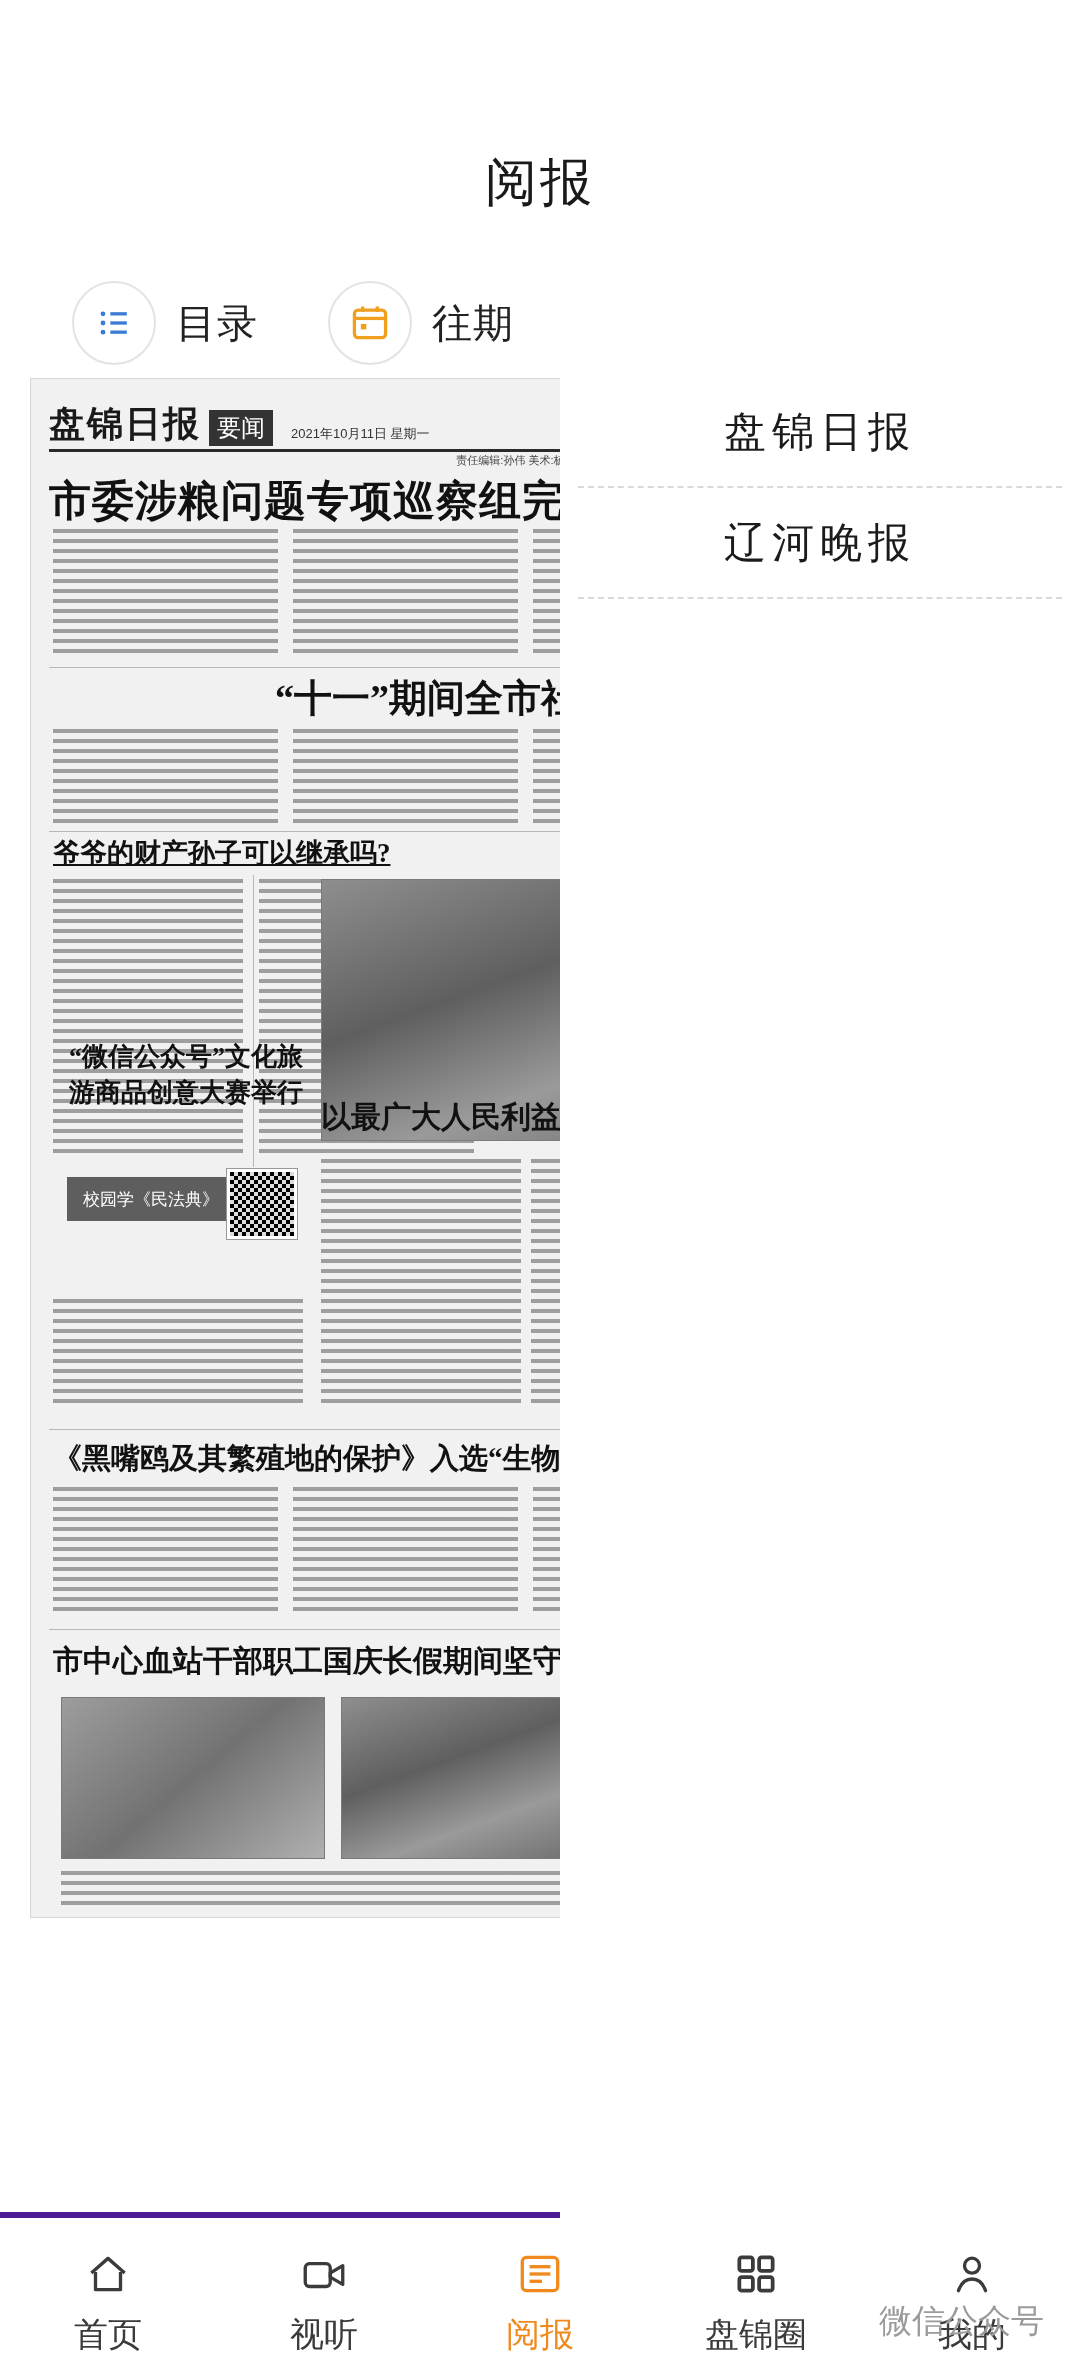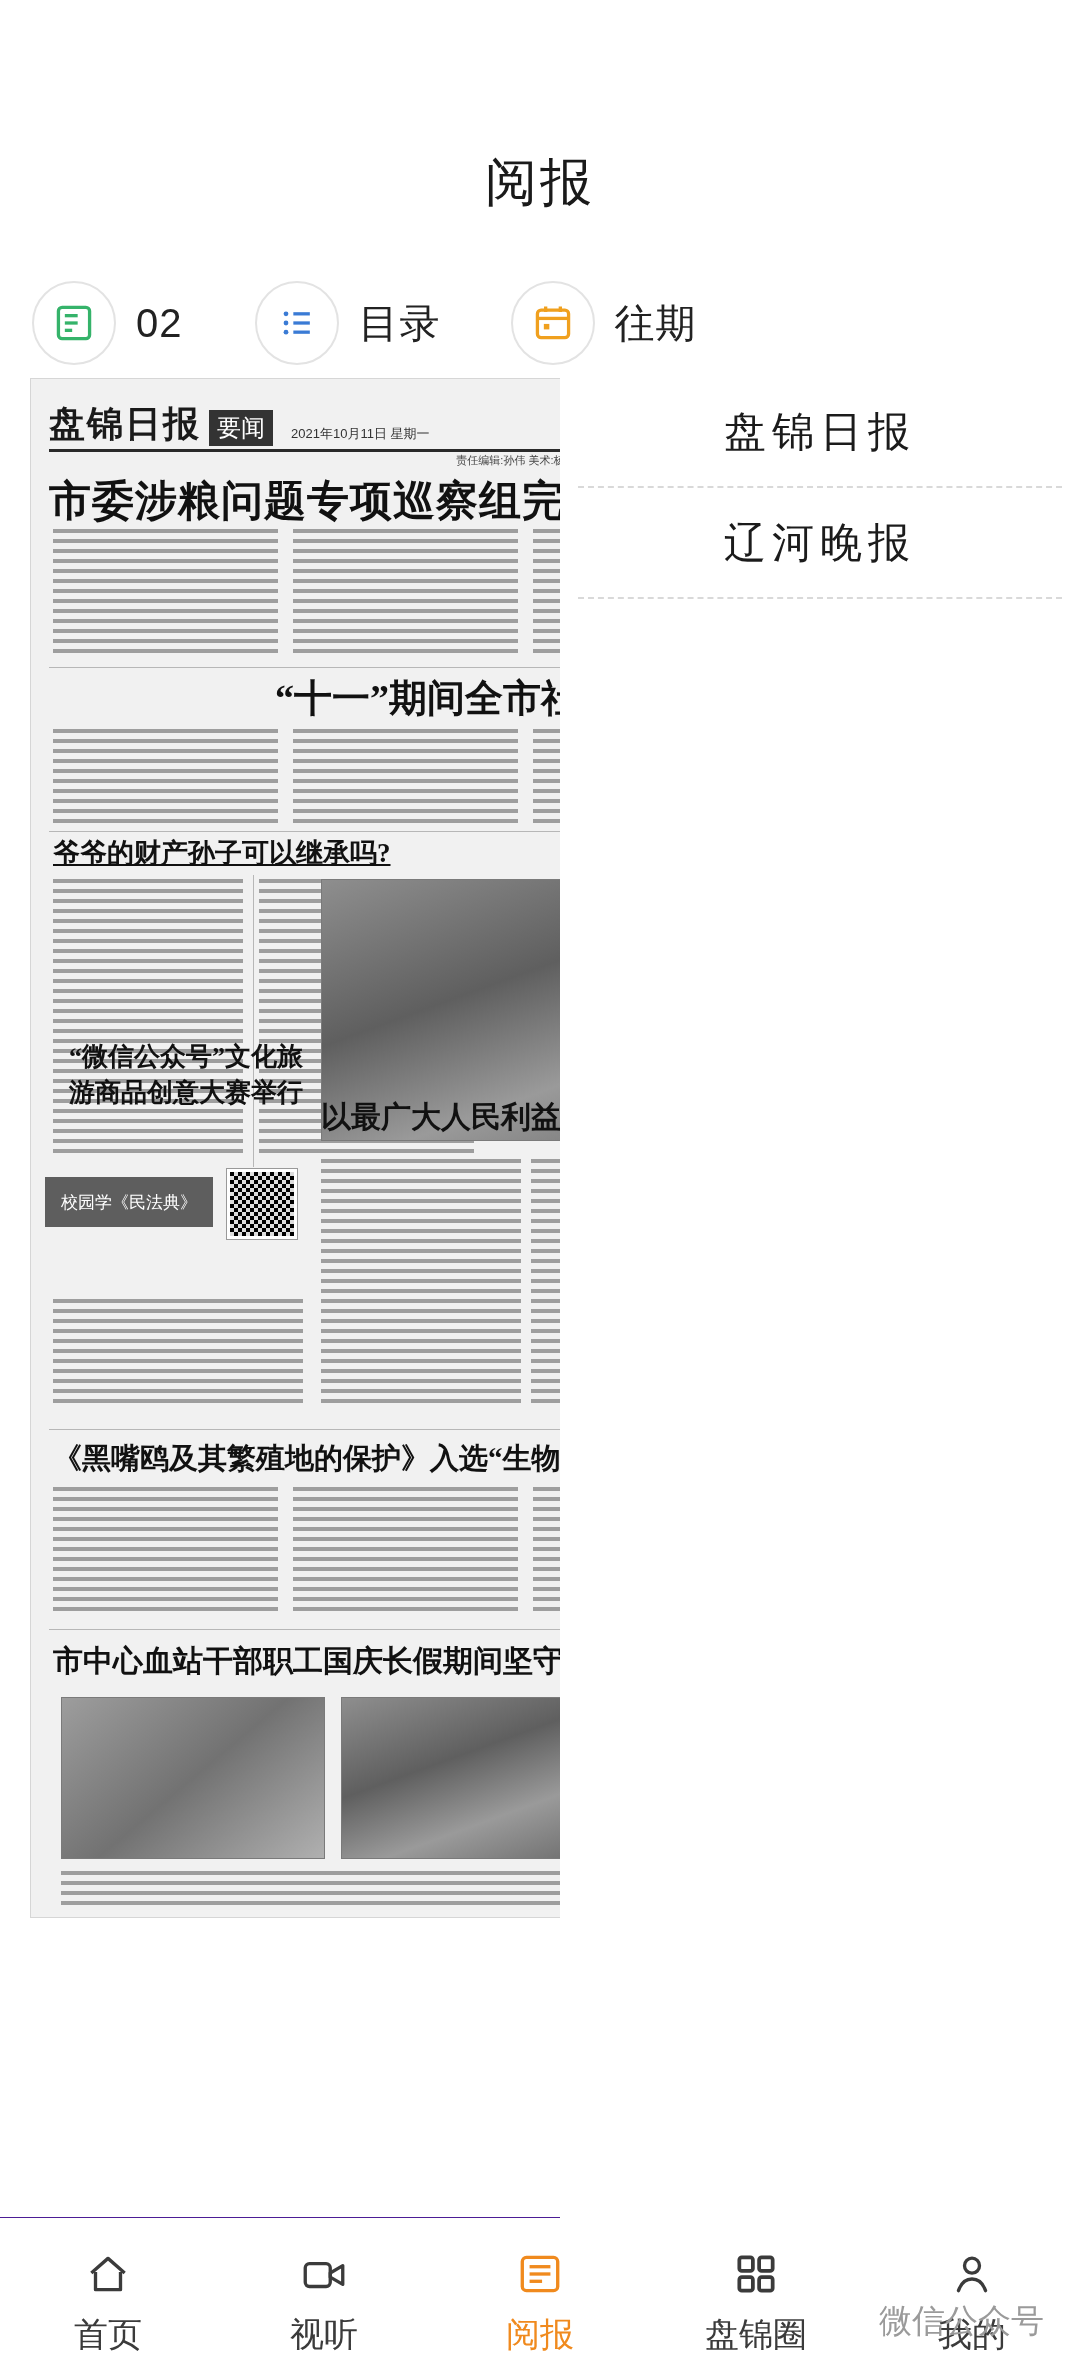--- a/index.html
+++ b/index.html
@@ -283,21 +283,21 @@
   }
 
   
   .tabbar {
     position: absolute;
     left: 0;
     bottom: 0;
     width: 1080px;
     height: 158px;
     background: #ffffff;
-    border-top: 1px solid #4c1d95;
+    border-top: 6px solid #4c1d95;
     display: flex;
   }
   .tab {
     flex: 1;
     display: flex;
     flex-direction: column;
     align-items: center;
     justify-content: center;
     padding-top: 10px;
   }
@@ -325,31 +325,20 @@
 </style>
 </head>
 <body>
 
 <div class="header">
   <div class="page-title">阅报</div>
 </div>
 
 <div class="toolbar">
 
-  <div class="tool-item t0">
-    <div class="tool-icon">
-      <svg width="44" height="44" viewBox="0 0 24 24" fill="none" stroke="#35b36a" stroke-width="1.8">
-        <rect x="3.5" y="3.5" width="17" height="17" rx="2"></rect>
-        <line x1="7" y1="8" x2="14" y2="8"></line>
-        <line x1="7" y1="12" x2="14" y2="12"></line>
-        <line x1="7" y1="16" x2="11" y2="16"></line>
-      </svg>
-    </div>
-    <div class="tool-label">02</div>
-  </div>
 
   <div class="tool-item t1">
     <div class="tool-icon">
       <svg width="44" height="44" viewBox="0 0 24 24" fill="none" stroke="#3a7bd5" stroke-width="1.8">
         <circle cx="6" cy="7" r="1.3" fill="#3a7bd5" stroke="none"></circle>
         <circle cx="6" cy="12" r="1.3" fill="#3a7bd5" stroke="none"></circle>
         <circle cx="6" cy="17" r="1.3" fill="#3a7bd5" stroke="none"></circle>
         <line x1="10" y1="7" x2="19" y2="7"></line>
         <line x1="10" y1="12" x2="19" y2="12"></line>
         <line x1="10" y1="17" x2="19" y2="17"></line>
@@ -400,21 +389,21 @@
     <div class="hrule" style="left:18px; top:452px; width:984px;"></div>
 
     <div class="np-head3">爷爷的财产孙子可以继承吗?</div>
     <div class="txtblock" style="left:22px;  top:500px; width:190px; height:280px;"></div>
     <div class="txtblock" style="left:228px; top:500px; width:215px; height:280px;"></div>
     <div class="vrule" style="left:222px; top:496px; height:292px;"></div>
 
     <div class="photo" style="left:290px; top:500px; width:430px; height:260px;"></div>
     <div class="photo ph2" style="left:730px; top:500px; width:262px; height:260px;"></div>
 
-    <div class="redbar" style="left:14px; top:798px; width:168px; height:50px;">校园学《民法典》</div>
+    <div class="redbar" style="left:36px; top:798px; width:168px; height:44px;">校园学《民法典》</div>
     <div class="qrcode" style="left:196px; top:790px; width:64px; height:64px;"></div>
 
     <div class="np-head5">“微信公众号”文化旅游商品创意大赛举行</div>
     <div class="np-head4">以最广大人民利益为出发点</div>
 
     <div class="txtblock" style="left:22px;  top:920px; width:250px; height:110px;"></div>
     <div class="txtblock" style="left:290px; top:780px; width:200px; height:250px;"></div>
     <div class="txtblock" style="left:500px; top:780px; width:220px; height:250px;"></div>
     <div class="txtblock" style="left:742px; top:780px; width:250px; height:250px;"></div>
     <div class="hrule" style="left:18px; top:1050px; width:984px;"></div>

